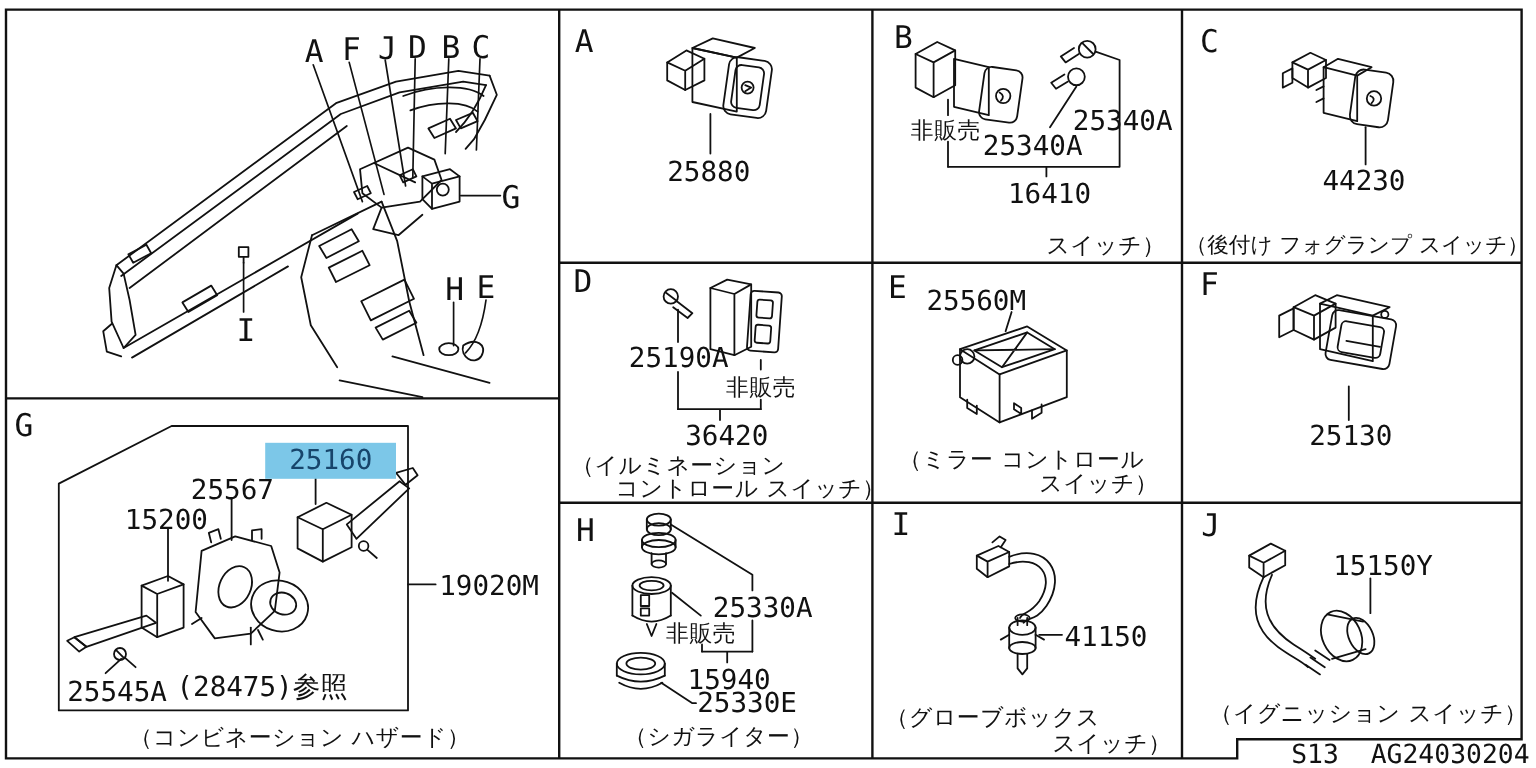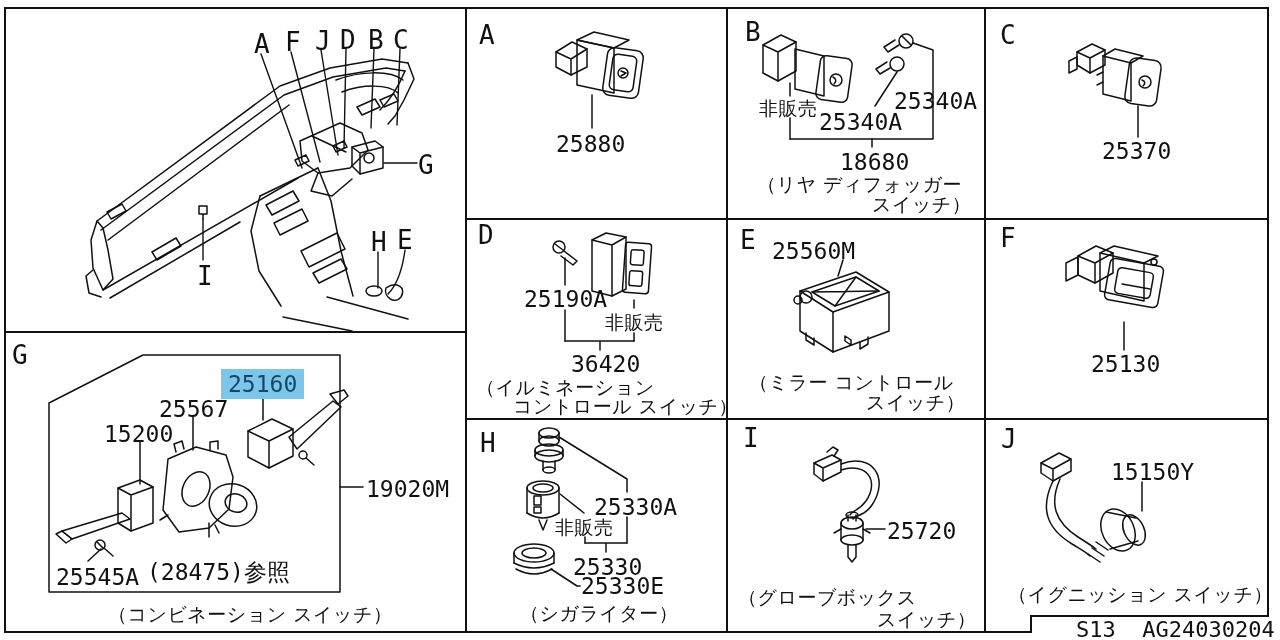--- a/index.html
+++ b/index.html
@@ -5,21 +5,21 @@
   html,body{margin:0;padding:0;background:#fff;}
   #stage{position:relative;width:1280px;height:640px;background:#ffffff;overflow:hidden;
          font-family:"DejaVu Sans Mono",monospace;color:#111;}
   #art{position:absolute;left:0;top:0;z-index:1;}
   .t{position:absolute;z-index:2;white-space:pre;line-height:1;color:#111;}
   .mono{font:23px "DejaVu Sans Mono",monospace;}
   .mono-s{font:22px "DejaVu Sans Mono",monospace;}
   .cap{font:26px "DejaVu Sans Mono",monospace;}
   .jp{font:19px "DejaVu Sans",sans-serif;letter-spacing:0.5px;}
   .jp-s{font:18px "DejaVu Sans",sans-serif;letter-spacing:0;}
-  .hl{background:#7cc7e8;color:#17456b;padding:2px 7px;z-index:3;}
+  .hl{background:#7cc7e8;color:#17456b;padding:2px 20px;z-index:3;}
 </style>
 </head>
 <body>
 
 <div id="stage">
 
 <svg id="art" width="1280" height="640" viewBox="0 0 1280 640">
   <g stroke="#111" fill="none" stroke-width="2">
     <path d="M5,8 H1268 V616 H1031 V632 H5 Z"></path>
     <line x1="466" y1="8" x2="466" y2="632"></line>
@@ -260,60 +260,60 @@
   <span class="t cap" style="left:397px;top:225px">E</span>
   <span class="t cap" style="left:197px;top:261px">I</span>
 
   <span class="t cap" style="left:12px;top:340px">G</span>
   <span class="t mono hl" style="left:221px;top:369px">25160</span>
   <span class="t mono" style="left:159px;top:396px">25567</span>
   <span class="t mono" style="left:104px;top:421px">15200</span>
   <span class="t mono" style="left:56px;top:564px">25545A</span>
   <span class="t mono" style="left:147px;top:557px">(28475)参照</span>
   <span class="t mono" style="left:366px;top:476px">19020M</span>
-  <span class="t jp" style="left:108px;top:602px">（コンビネーション スイッチ）</span>
+  <span class="t jp" style="left:108px;top:602px">（コンビネーション ハザード）</span>
 
   <span class="t cap" style="left:479px;top:20px">A</span>
   <span class="t mono" style="left:556px;top:131px">25880</span>
 
   <span class="t cap" style="left:745px;top:17px">B</span>
   <span class="t jp" style="left:759px;top:96px">非販売</span>
   <span class="t mono" style="left:894px;top:88px">25340A</span>
   <span class="t mono" style="left:819px;top:109px">25340A</span>
-  <span class="t mono" style="left:840px;top:149px">18680</span>
-  <span class="t jp" style="left:757px;top:172px">（リヤ ディフォッガー</span>
+  <span class="t mono" style="left:840px;top:149px">16410</span>
   <span class="t jp" style="left:872px;top:192px">スイッチ）</span>
 
   <span class="t cap" style="left:1000px;top:20px">C</span>
-  <span class="t mono" style="left:1102px;top:138px">25370</span>
+  <span class="t mono" style="left:1102px;top:138px">44230</span>
+  <span class="t jp-s" style="left:988px;top:192px">（後付け フォグランプ スイッチ）</span>
 
   <span class="t cap" style="left:478px;top:220px">D</span>
   <span class="t mono" style="left:524px;top:286px">25190A</span>
   <span class="t jp" style="left:605px;top:310px">非販売</span>
   <span class="t mono" style="left:571px;top:351px">36420</span>
   <span class="t jp" style="left:476px;top:375px">（イルミネーション</span>
   <span class="t jp" style="left:513px;top:394px">コントロール スイッチ）</span>
 
   <span class="t cap" style="left:740px;top:225px">E</span>
   <span class="t mono" style="left:772px;top:238px">25560M</span>
   <span class="t jp" style="left:749px;top:370px">（ミラー コントロール</span>
   <span class="t jp" style="left:866px;top:390px">スイッチ）</span>
 
   <span class="t cap" style="left:1000px;top:223px">F</span>
   <span class="t mono" style="left:1091px;top:351px">25130</span>
 
   <span class="t cap" style="left:480px;top:428px">H</span>
   <span class="t mono" style="left:594px;top:494px">25330A</span>
   <span class="t jp" style="left:555px;top:515px">非販売</span>
-  <span class="t mono" style="left:573px;top:554px">25330</span>
+  <span class="t mono" style="left:573px;top:554px">15940</span>
   <span class="t mono" style="left:581px;top:573px">25330E</span>
   <span class="t jp" style="left:520px;top:601px">（シガライター）</span>
 
   <span class="t cap" style="left:743px;top:423px">I</span>
-  <span class="t mono" style="left:887px;top:518px">25720</span>
+  <span class="t mono" style="left:887px;top:518px">41150</span>
   <span class="t jp" style="left:738px;top:585px">（グローブボックス</span>
   <span class="t jp" style="left:877px;top:607px">スイッチ）</span>
 
   <span class="t cap" style="left:1001px;top:424px">J</span>
   <span class="t mono" style="left:1111px;top:459px">15150Y</span>
   <span class="t jp" style="left:1008px;top:582px">（イグニッション スイッチ）</span>
 
   <span class="t mono-s" style="left:1076px;top:617px">S13  AG24030204</span>
 </div>
 

